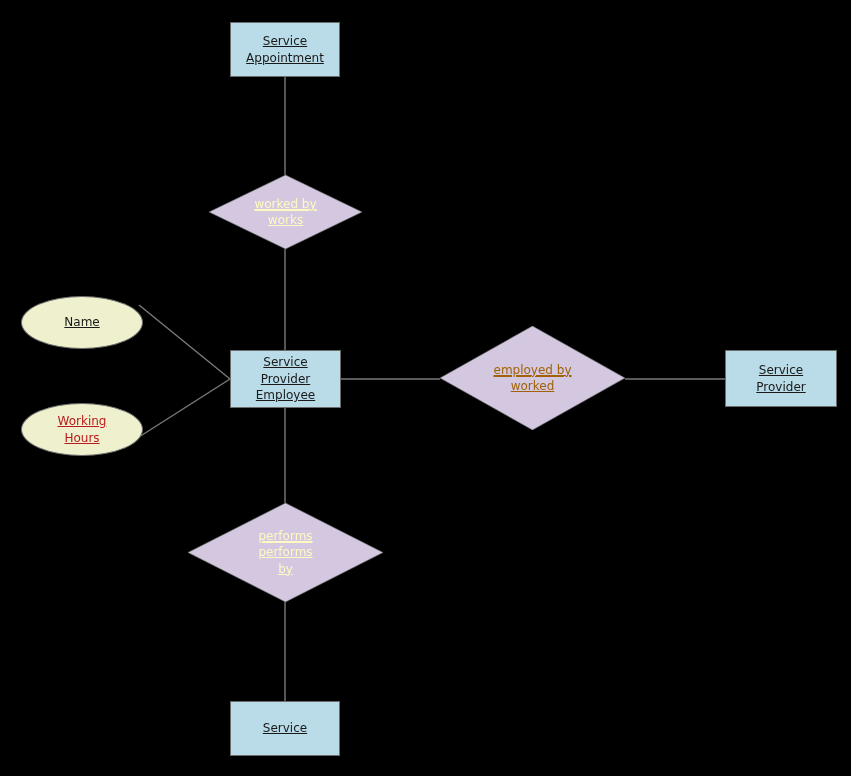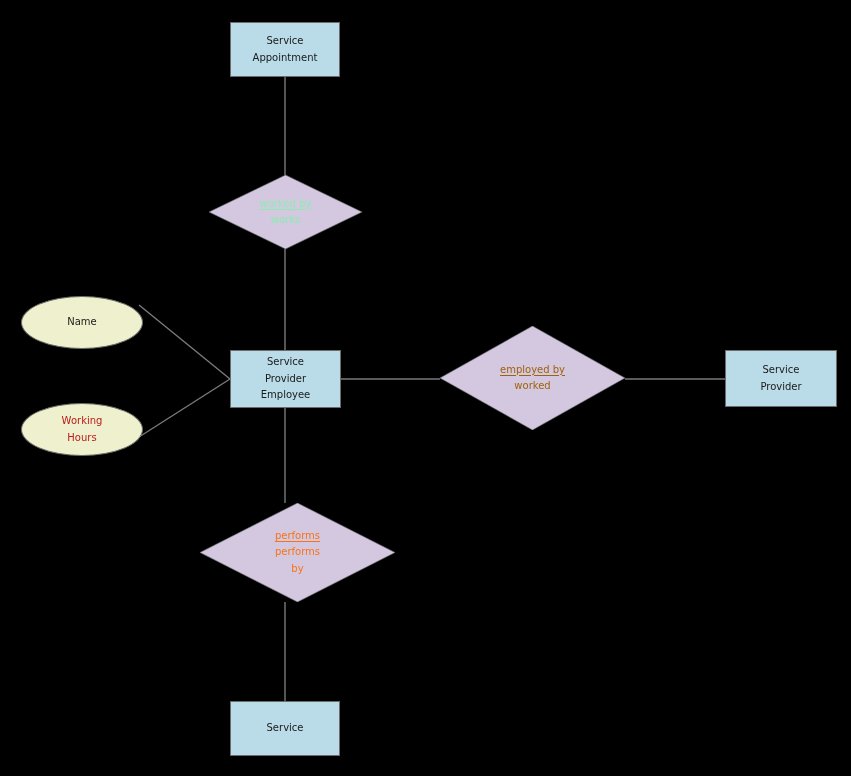--- a/index.html
+++ b/index.html
@@ -24,23 +24,24 @@
     pointer-events: none;
   }
   .node {
     position: absolute;
     box-sizing: border-box;
     display: flex;
     align-items: center;
     justify-content: center;
     text-align: center;
     color: #1a1a1a;
-    font-size: 10px;
+    font-size: 12px;
     line-height: 16.5px;
     white-space: pre-line;
+    text-decoration: underline;
   }
   .entity {
     background: #b9dce8;
     border: 1px solid #6b6b6b;
   }
   .attribute {
     background: #eff0cd;
     border: 1px solid #6b6b6b;
     border-radius: 50%;
   }
@@ -110,41 +111,41 @@
 
   <div class="node attribute" style="left: 21px; top: 296px; width: 122px; height: 53px; background: rgb(239, 240, 205); border-color: rgb(107, 107, 107); color: rgb(26, 26, 26);">
     <span>Name</span>
   </div>
 
   <div class="node attribute" style="left: 21px; top: 403px; width: 122px; height: 53px; background: rgb(239, 240, 205); border-color: rgb(107, 107, 107); color: #b91c1c;">
     <span>Working
 Hours</span>
   </div>
 
-  <div class="node relationship" style="left: 209px; top: 175px; width: 153px; height: 74px; color: #86efac;">
+  <div class="node relationship" style="left: 209px; top: 175px; width: 153px; height: 74px; color: #fef9c3;">
     <svg class="rel-shape" viewBox="0 0 100 100" preserveAspectRatio="none">
       <polygon points="50,0 100,50 50,100 0,50" fill="#d3c8e0" stroke="#6b6b6b" stroke-width="0.6" vector-effect="non-scaling-stroke"></polygon>
     </svg>
     <span class="rel-label">
       <span class="rel-role">worked by</span>
       <span class="rel-inverse">works</span>
     </span>
   </div>
 
   <div class="node relationship" style="left: 440px; top: 326px; width: 185px; height: 104px; color: #a16207;">
     <svg class="rel-shape" viewBox="0 0 100 100" preserveAspectRatio="none">
       <polygon points="50,0 100,50 50,100 0,50" fill="#d3c8e0" stroke="#6b6b6b" stroke-width="0.6" vector-effect="non-scaling-stroke"></polygon>
     </svg>
     <span class="rel-label">
       <span class="rel-role">employed by</span>
       <span class="rel-inverse">worked</span>
     </span>
   </div>
 
-  <div class="node relationship" style="left: 200px; top: 503px; width: 195px; height: 99px; color: #f97316;">
+  <div class="node relationship" style="left: 188px; top: 503px; width: 195px; height: 99px; color: #fef9c3;">
     <svg class="rel-shape" viewBox="0 0 100 100" preserveAspectRatio="none">
       <polygon points="50,0 100,50 50,100 0,50" fill="#d3c8e0" stroke="#6b6b6b" stroke-width="0.6" vector-effect="non-scaling-stroke"></polygon>
     </svg>
     <span class="rel-label">
       <span class="rel-role">performs</span>
       <span class="rel-inverse">performs
 by</span>
     </span>
   </div>
 

